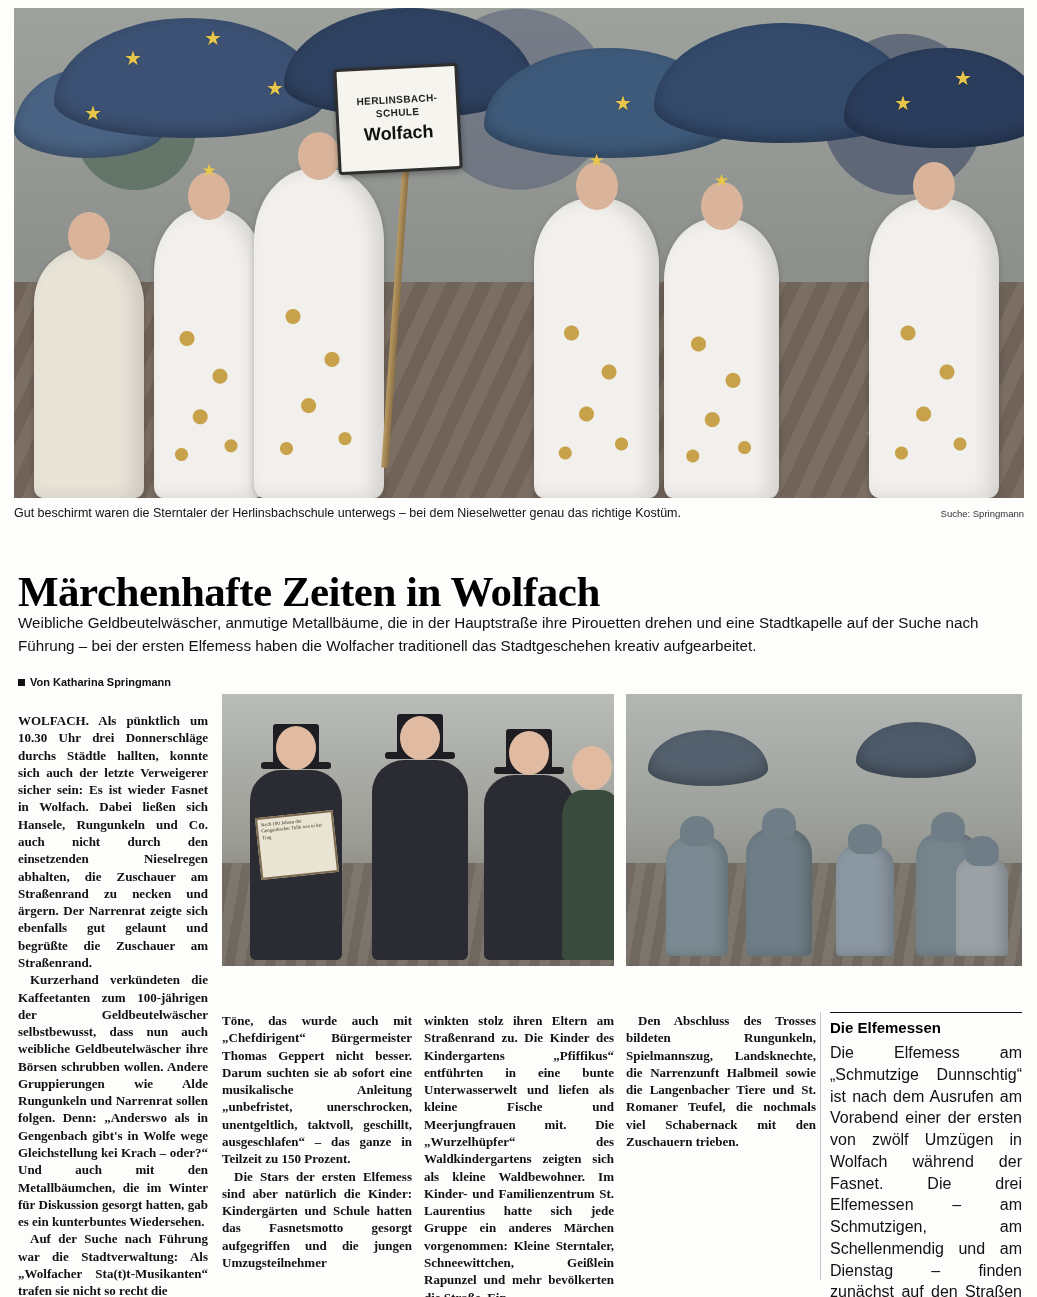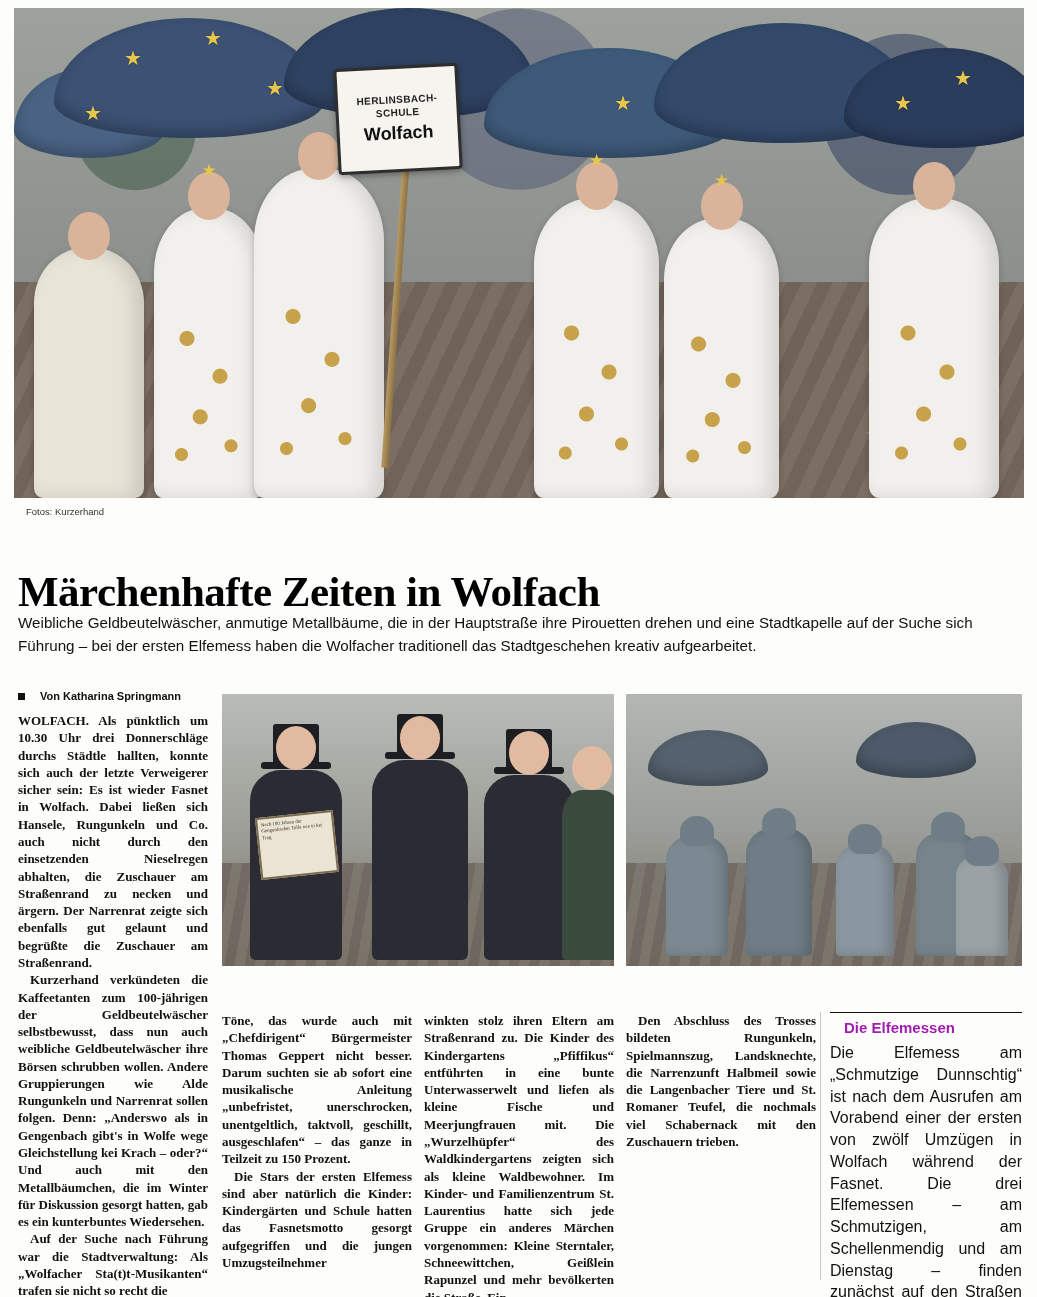--- a/index.html
+++ b/index.html
@@ -203,28 +203,28 @@
     width: 1004px;
     font-family: "Liberation Sans", sans-serif;
     font-size: 15.2px;
     line-height: 1.5;
     color: #111;
   }
 
   .byline {
     position: absolute;
     left: 18px;
-    top: 690px;
+    top: 676px;
     font-family: "Liberation Sans", sans-serif;
     font-size: 11px;
     font-weight: bold;
     color: #111;
     display: flex;
     align-items: center;
-    gap: 15px;
+    gap: 5px;
   }
   .byline .sq {
     width: 7px; height: 7px;
     background: #111;
     display: inline-block;
   }
 
   
   .col {
     position: absolute;
@@ -337,25 +337,25 @@
     position: absolute;
     left: 830px;
     top: 1012px;
     width: 192px;
   }
   .infobox .rule-top {
     border-top: 1px solid #111;
     margin-bottom: 6px;
   }
   .infobox h3 {
-    margin: 0 0 6px 14px;
+    margin: 0 0 6px 0;
     font-family: "Liberation Sans", sans-serif;
     font-size: 15px;
     font-weight: bold;
-    color: #a21caf;
+    color: #000000;
   }
   .infobox p {
     margin: 0;
     font-family: "Liberation Sans", sans-serif;
     font-size: 16px;
     line-height: 1.36;
     text-align: justify;
     color: #111;
   }
   .vrule {
@@ -420,26 +420,27 @@
       <div class="pole"></div>
       <div class="school-sign">
         <div class="l1">HERLINSBACH-
 SCHULE</div>
         <div class="l2">Wolfach</div>
       </div>
     </div>
   </div>
 
   <div class="lead-caption">
-    <div class="credit">Fotos: Kurzerhand</div>
+    <div class="txt">Gut beschirmt waren die Sterntaler der Herlinsbachschule unterwegs – bei dem Nieselwetter genau das richtige Kostüm.</div>
+    <div class="credit">Suche: Springmann</div>
   </div>
 
   <h1 class="headline">Märchenhafte Zeiten in Wolfach</h1>
 
-  <div class="standfirst">Weibliche Geldbeutelwäscher, anmutige Metallbäume, die in der Hauptstraße ihre Pirouetten drehen und eine Stadtkapelle auf der Suche sich Führung – bei der ersten Elfemess haben die Wolfacher traditionell das Stadtgeschehen kreativ aufgearbeitet.</div>
+  <div class="standfirst">Weibliche Geldbeutelwäscher, anmutige Metallbäume, die in der Hauptstraße ihre Pirouetten drehen und eine Stadtkapelle auf der Suche nach Führung – bei der ersten Elfemess haben die Wolfacher traditionell das Stadtgeschehen kreativ aufgearbeitet.</div>
 
   <div class="byline">
     <span class="sq"></span>
     <span>Von Katharina Springmann</span>
   </div>
 
   <div class="col col1">
     <p class="first">WOLFACH. Als pünktlich um 10.30 Uhr drei Donnerschläge durchs Städtle hallten, konnte sich auch der letzte Verweigerer sicher sein: Es ist wieder Fasnet in Wolfach. Dabei ließen sich Hansele, Rungunkeln und Co. auch nicht durch den einsetzenden Nieselregen abhalten, die Zuschauer am Straßenrand zu necken und ärgern. Der Narrenrat zeigte sich ebenfalls gut gelaunt und begrüßte die Zuschauer am Straßenrand.</p>
     <p>Kurzerhand verkündeten die Kaffeetanten zum 100-jährigen der Geldbeutelwäscher selbstbewusst, dass nun auch weibliche Geldbeutelwäscher ihre Börsen schrubben wollen. Andere Gruppierungen wie Alde Rungunkeln und Narrenrat sollen folgen. Denn: „Anderswo als in Gengenbach gibt's in Wolfe wege Gleichstellung kei Krach – oder?“ Und auch mit den Metallbäumchen, die im Winter für Diskussion gesorgt hatten, gab es ein kunterbuntes Wiedersehen.</p>
     <p>Auf der Suche nach Führung war die Stadtverwaltung: Als „Wolfacher Sta(t)t-Musikanten“ trafen sie nicht so recht die</p>

